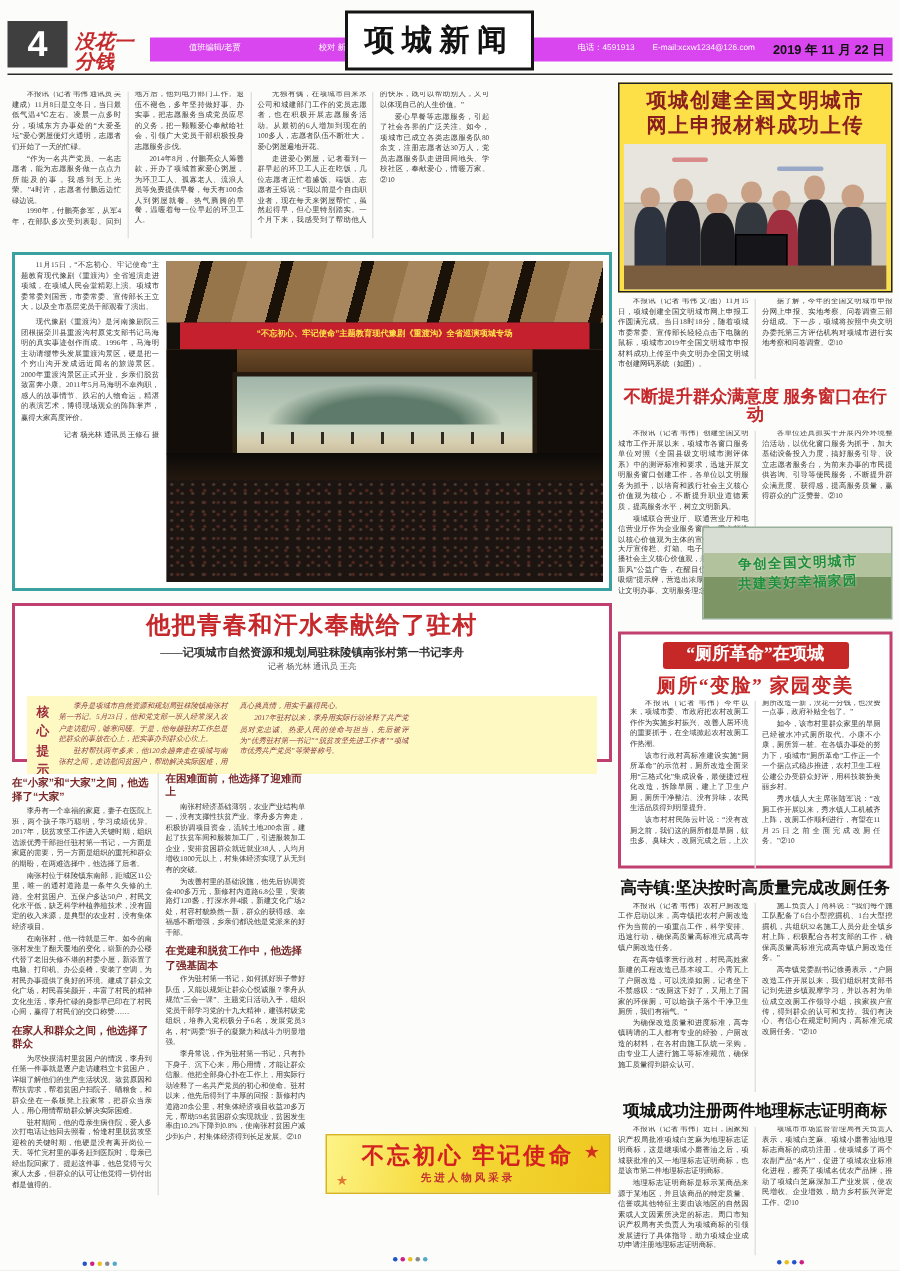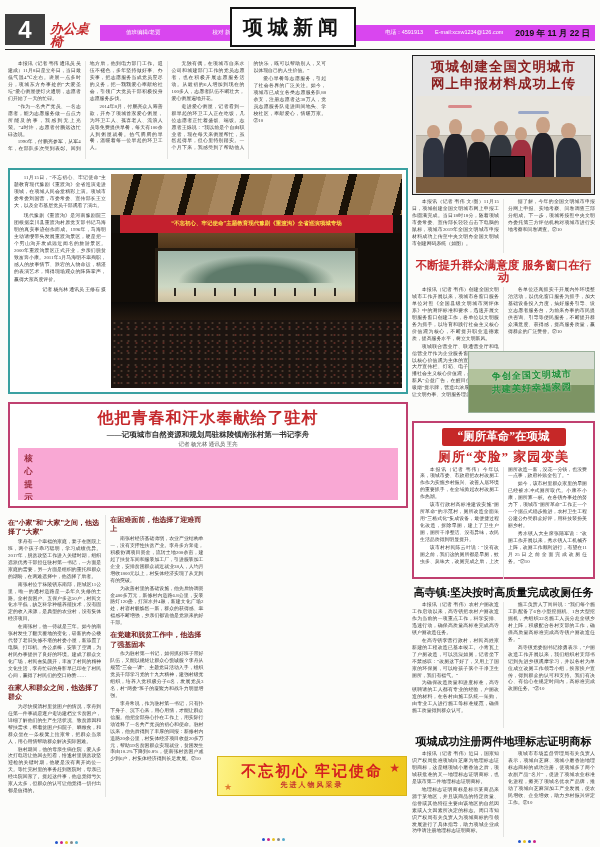--- a/index.html
+++ b/index.html
@@ -69,41 +69,41 @@
   .th-audience::after { content:""; position:absolute; inset:0;
     background-image:radial-gradient(#4a382c 0.8px,transparent 1.4px),
                      radial-gradient(#5a2a24 0.8px,transparent 1.4px);
     background-size:7px 6px,9px 8px; background-position:0 0,3px 3px; }
 
   
   .feature-box { margin-top:8px; height:106px; border:2px solid #bf4070; padding:5px 8px 1px; background:#fff; }
   .f-title { text-align:center; color:#c5292c; font:900 16px/1.1 "Liberation Serif",serif; letter-spacing:1px; }
   .f-sub { text-align:center; font:bold 7.5px/1.3 "Liberation Serif",serif; color:#333; margin-top:3px; }
   .f-byline { text-align:center; font-size:5.5px; color:#555; margin-top:2px; }
-  .f-core { margin-top:0; background:#f9a8d4; padding:4px 5px; display:flex; gap:5px; height:52px; overflow:hidden;flex-direction:column;}
+  .f-core { margin-top:16px; background:#fef9c3; padding:4px 5px; display:flex; gap:5px; height:52px; overflow:hidden;}
   .f-core-label { width:11px; font:bold 8.5px/1.5 "Liberation Serif",serif; color:#9b2d3f;
     word-break:break-all; text-align:center; }
   .f-core-text { flex:1; column-count:3; column-gap:8px; column-fill:auto; height:100%; overflow:hidden;}
   .f-core-text p { font-size:4.9px; line-height:1.45; text-align:justify; text-indent:2em;
     color:#8b3a46; font-style:italic; margin-bottom:1px; }
 
   
   .feature-body { position:relative; margin-top:7px; height:282px; column-count:4; }
   .feature-body h4 { font:bold 7px/1.35 "Liberation Sans",sans-serif; color:#7a2828; margin:3px 0 2px; text-align:left;}
   .yellow-banner { position:absolute; right:1px; bottom:1px; width:190px; height:40px;
     background:linear-gradient(100deg,#fdf387,#f6da3a 40%,#eec71e); border:1px solid #d8b51a;
     display:flex; flex-direction:column; align-items:center; justify-content:center; overflow:hidden;}
   .yb-l1 { color:#d42020; font:900 15px/1 "Liberation Serif",serif; letter-spacing:2px; }
   .yb-l2 { color:#c43030; font:bold 7px/1 "Liberation Serif",serif; letter-spacing:2px; margin-top:3px;}
   .yb-star { position:absolute; right:6px; top:4px; color:#d43020; font-size:12px; }
   .yb-star2 { position:absolute; left:6px; bottom:3px; color:#e07a30; font-size:9px; }
 
   
   .main-right { position:absolute; left:412px; top:55px; width:183px; }
-  .r1-box { border:1.5px solid #222; padding:3px; height:140px; background:#e5e5e5; }
+  .r1-box { border:1.5px solid #222; padding:3px; height:140px; background:#fde047; }
   .r1-title { text-align:center; color:#8b1f1f; font:900 13.5px/1.25 "Liberation Serif",serif; letter-spacing:1px;}
   .office-photo { position:relative; margin-top:3px; height:97px; background:#cbc4b8; overflow:hidden; }
   .op-board { position:absolute; left:0; top:0; right:0; height:42%; background:#e8e5de;
     border-bottom:1px solid #b8b2a6; }
   .op-mark { position:absolute; height:3px; border-radius:2px; }
   .op-desk { position:absolute; left:0; bottom:0; right:0; height:16%; background:#7a5c3e; }
   .op-monitor { position:absolute; left:42%; bottom:12%; width:20%; height:26%; background:#16161a; border:1px solid #000;}
   .person { position:absolute; }
   .p-head { position:absolute; left:20%; top:0; width:60%; height:26%; border-radius:50%; background:#c9a186; }
   .p-body { position:absolute; left:0; top:24%; width:100%; height:76%; border-radius:40% 40% 8% 8%; background:#23232b; }
@@ -135,21 +135,21 @@
   .regdots { position:absolute; display:flex; gap:2px; }
   .regdots i { width:3px; height:3px; border-radius:50%; display:block; }
   .d1{background:#2255cc}.d2{background:#cc2288}.d3{background:#e8c020}.d4{background:#888}.d5{background:#55aacc}
 </style>
 </head>
 <body>
 
 <div class="page">
 
   <div class="pagebox">4</div>
-  <div class="masthead">办公桌椅</div>
+  <div class="masthead">没花一分钱</div>
   <div class="graybar">
     <span class="seg1">值班编辑/老贾</span>
     <span class="seg2">校对 新力勇</span>
     <span class="phone">电话：4591913</span>
     <span class="email">E-mail:xcxw1234@126.com</span>
     <span class="date">2019 年 11 月 22 日</span>
   </div>
   <div class="section-box">项城新闻</div>
   <div class="header-rule"></div>
 

